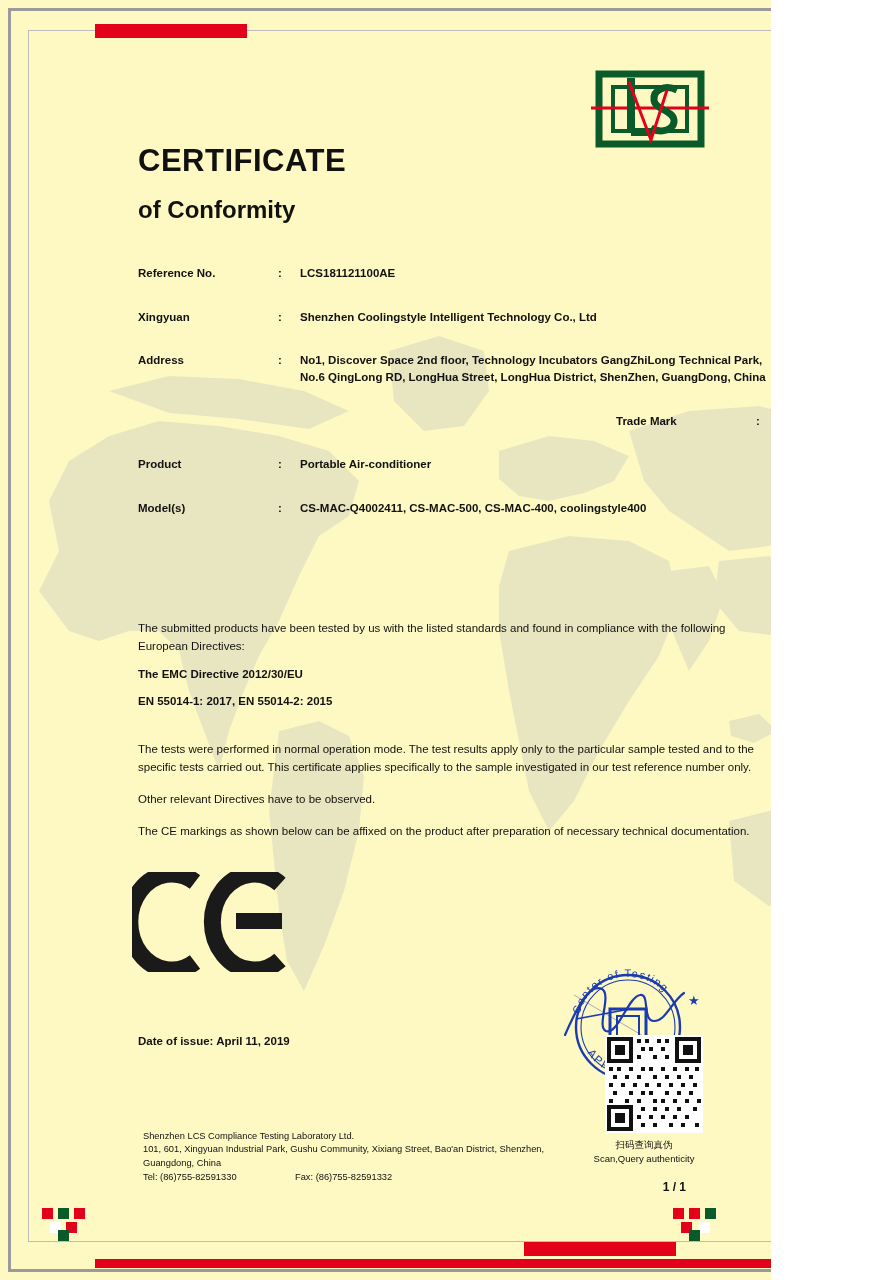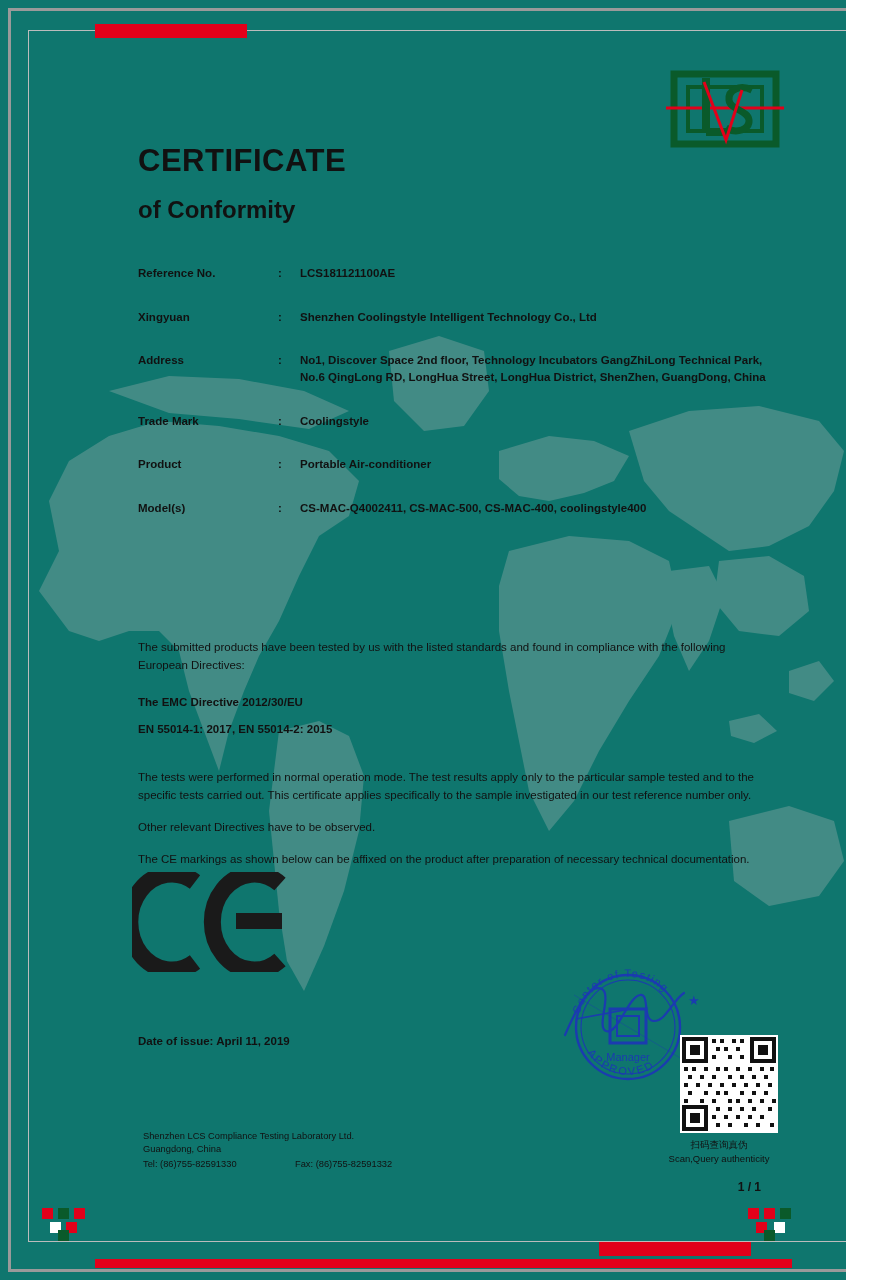--- a/index.html
+++ b/index.html
@@ -5,23 +5,23 @@
   html, body {
     margin: 0;
     padding: 0;
     background: #ffffff;
   }
   body {
     font-family: "Liberation Sans", sans-serif;
   }
   .page {
     position: relative;
-    width: 846px;
+    width: 771px;
     height: 1280px;
-    background: #0f766e;
+    background: #fef9c3;
     overflow: hidden;
   }
   
   .frame-outer {
     position: absolute;
     left: 8px; top: 8px;
     width: 871px; height: 1264px;
     border: 3px solid #9a9a9a;
     box-sizing: border-box;
   }
@@ -144,21 +144,20 @@
   .para {
     font-size: 11.5px;
     line-height: 1.55;
     margin-bottom: 14px;
   }
   .para.bold {
     font-weight: bold;
   }
   .para.tight {
     margin-bottom: 10px;
-    margin-top: 19px;
   }
   .spacer-lg { height: 16px; }
 
   
   .ce-mark {
     position: absolute;
     left: 132px;
     top: 872px;
     width: 160px;
     height: 100px;
@@ -321,21 +320,20 @@
       <div class="field-value">Shenzhen Coolingstyle Intelligent Technology Co., Ltd</div>
     </div>
     <div class="field-row">
       <div class="field-label">Address</div>
       <div class="field-colon">:</div>
       <div class="field-value">No1, Discover Space 2nd floor, Technology Incubators GangZhiLong Technical Park, No.6 QingLong RD, LongHua Street, LongHua District, ShenZhen, GuangDong, China</div>
     </div>
     <div class="field-row">
       <div class="field-label">Trade Mark</div>
       <div class="field-colon">:</div>
-      <div class="field-value">Coolingstyle</div>
     </div>
     <div class="field-row">
       <div class="field-label">Product</div>
       <div class="field-colon">:</div>
       <div class="field-value">Portable Air-conditioner</div>
     </div>
     <div class="field-row">
       <div class="field-label">Model(s)</div>
       <div class="field-colon">:</div>
       <div class="field-value">CS-MAC-Q4002411, CS-MAC-500, CS-MAC-400, coolingstyle400</div>
@@ -477,20 +475,21 @@
       </g>
     </svg>
   </div>
   <div class="qr-caption">
     <div>扫码查询真伪</div>
     <div>Scan,Query authenticity</div>
   </div>
 
   <div class="footer">
     <div class="footer-line">Shenzhen LCS Compliance Testing Laboratory Ltd.</div>
+    <div class="footer-line">101, 601, Xingyuan Industrial Park, Gushu Community, Xixiang Street, Bao'an District, Shenzhen,</div>
     <div class="footer-line">Guangdong, China</div>
     <div class="footer-contact">
       <div class="col1">Tel: (86)755-82591330</div>
       <div class="col2">Fax: (86)755-82591332</div>
     </div>
   </div>
 
   <div class="page-number">1 / 1</div>
 
 </div>

